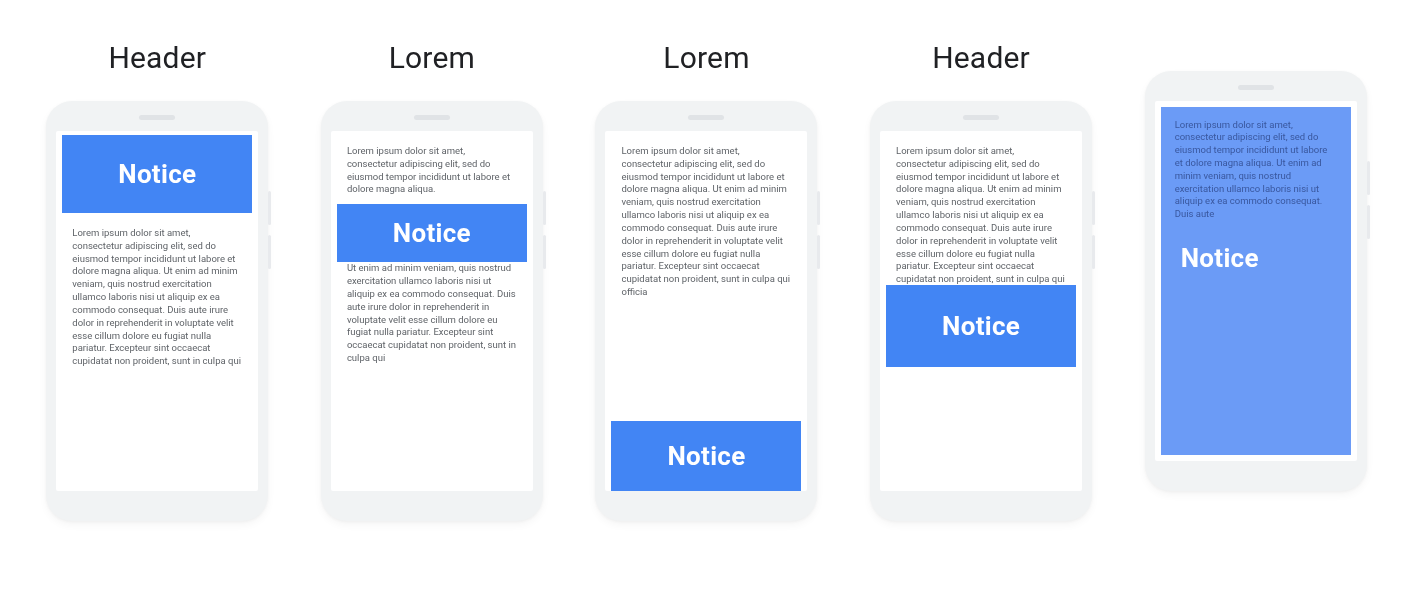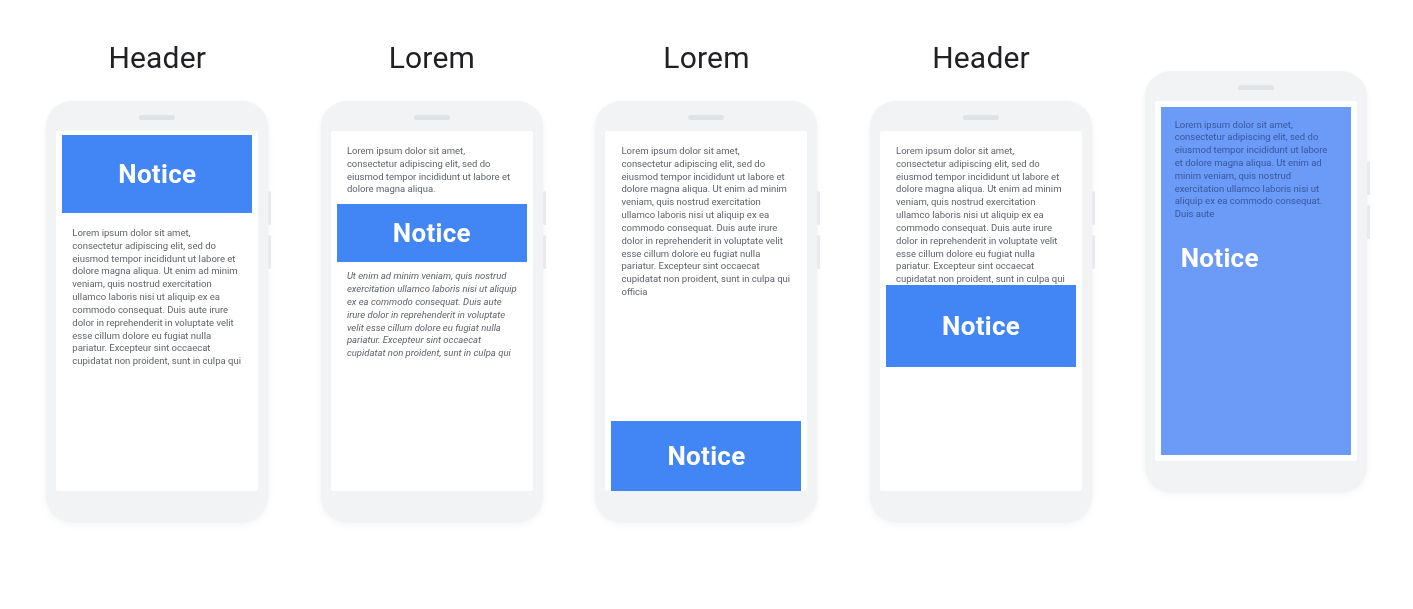--- a/index.html
+++ b/index.html
@@ -90,21 +90,21 @@
 
   
   .variant-header .screen { display: flex; flex-direction: column; }
   .variant-header .notice { height: 78px; margin: 4px 6px 0 6px; }
   .variant-header .content { flex: 1; }
 
   
   .variant-inline .screen { display: flex; flex-direction: column; }
   .variant-inline .notice { height: 58px; margin: 0 6px; }
   .variant-inline .content.top { padding-bottom: 8px; }
-  .variant-inline .content.bottom { padding-top: 8px; flex:1;font-style:italic;}
+  .variant-inline .content.bottom { padding-top: 0; flex:1;}
 
   
   .variant-footer .screen { display: flex; flex-direction: column; }
   .variant-footer .content { flex: 1; }
   .variant-footer .notice { height: 70px; margin: 0 6px 0 6px; }
 
   
   .variant-modal .screen { display: flex; flex-direction: column; }
   .variant-modal .content { flex:1; }
   .variant-modal .notice {

